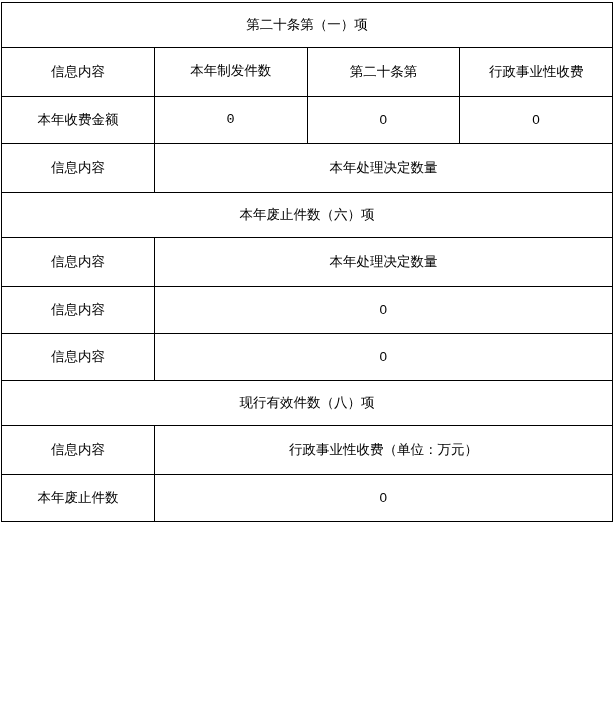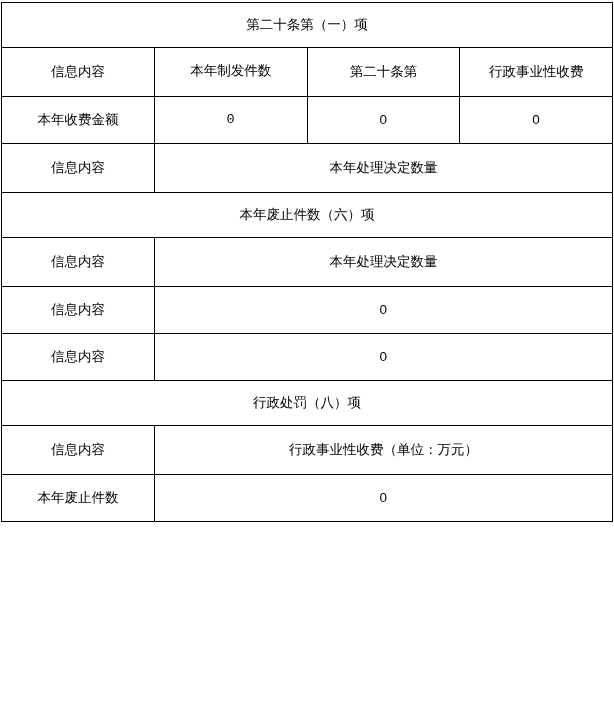--- a/index.html
+++ b/index.html
@@ -88,21 +88,21 @@
       <tr class="data-row">
         <td class="label-cell">信息内容</td>
         <td colspan="3">0</td>
       </tr>
       <tr class="data-row">
         <td class="label-cell">信息内容</td>
         <td colspan="3">0</td>
       </tr>
 
       <tr>
-        <td class="section-title" colspan="4">行政处罚（八）项</td>
+        <td class="section-title" colspan="4">现行有效件数（八）项</td>
       </tr>
       <tr class="hdr-row">
         <td class="label-cell">信息内容</td>
         <td colspan="3">行政事业性收费（单位：万元）</td>
       </tr>
       <tr class="data-row">
         <td class="label-cell">本年废止件数</td>
         <td colspan="3">0</td>
       </tr>
     </tbody>

